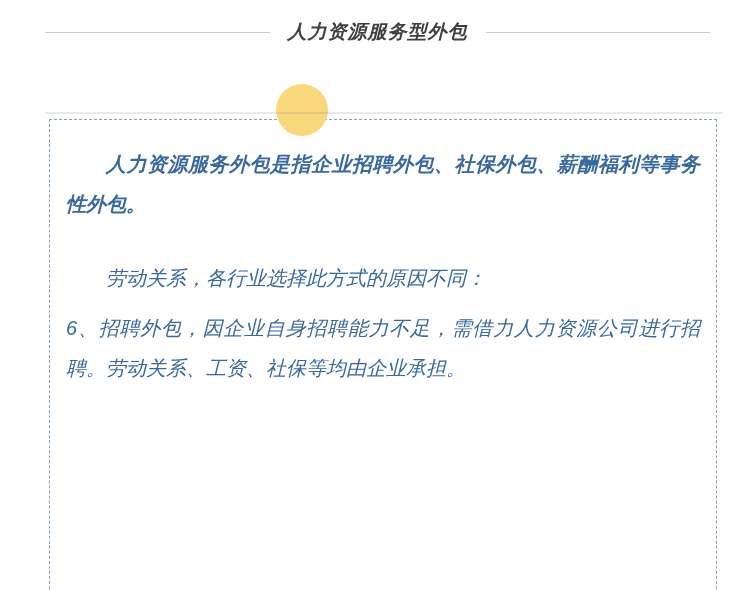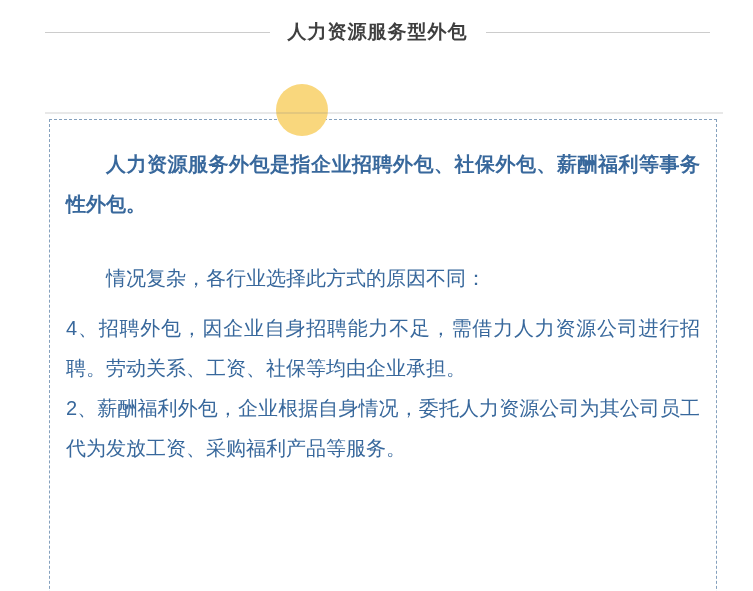--- a/index.html
+++ b/index.html
@@ -9,20 +9,21 @@
     background: #ffffff;
     font-family: "Liberation Sans", sans-serif;
     overflow: hidden;
   }
   .page {
     position: relative;
     width: 753px;
     height: 591px;
     background: #ffffff;
     overflow: hidden;
+    font-style: italic;
   }
 
   
   .title-row {
     display: flex;
     align-items: center;
     margin: 19px 43px 0 45px;
     height: 26px;
   }
   .title-line {
@@ -101,19 +102,18 @@
     <h1 class="page-title">人力资源服务型外包</h1>
     <span class="title-line"></span>
   </div>
 
   <div class="circle"></div>
   <div class="separator"></div>
 
   <section class="article-box">
     <div class="article-body">
         <p class="bold indent">人力资源服务外包是指企业招聘外包、社保外包、薪酬福利等事务性外包。</p>
-        <p class="indent">情况复杂，各行业选择此方式的原因不同：</p>
-        <p>4、招聘外包，因企业自身招聘能力不足，需借力人力资源公司进行招聘。劳动关系、工资、社保等均由企业承担。</p>
-        <p>2、薪酬福利外包，企业根据自身情况，委托人力资源公司为其公司员工代为发放工资、采购福利产品等服务。</p>
+        <p class="indent">劳动关系，各行业选择此方式的原因不同：</p>
+        <p>6、招聘外包，因企业自身招聘能力不足，需借力人力资源公司进行招聘。劳动关系、工资、社保等均由企业承担。</p>
       </div>
   </section>
 
 </div>
 
 </body></html>

